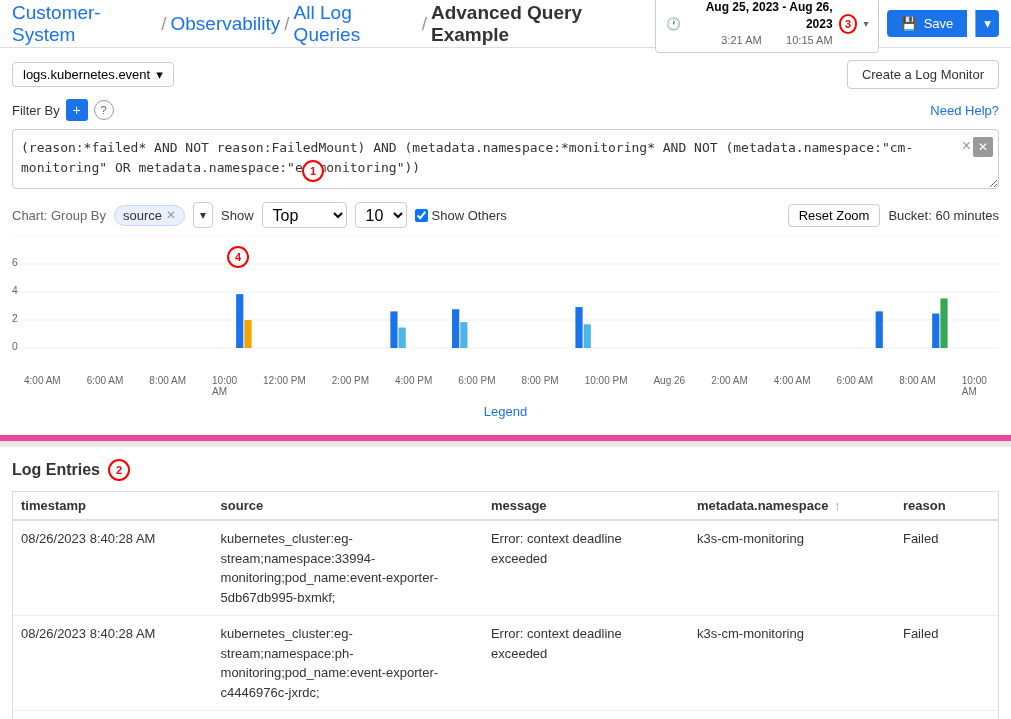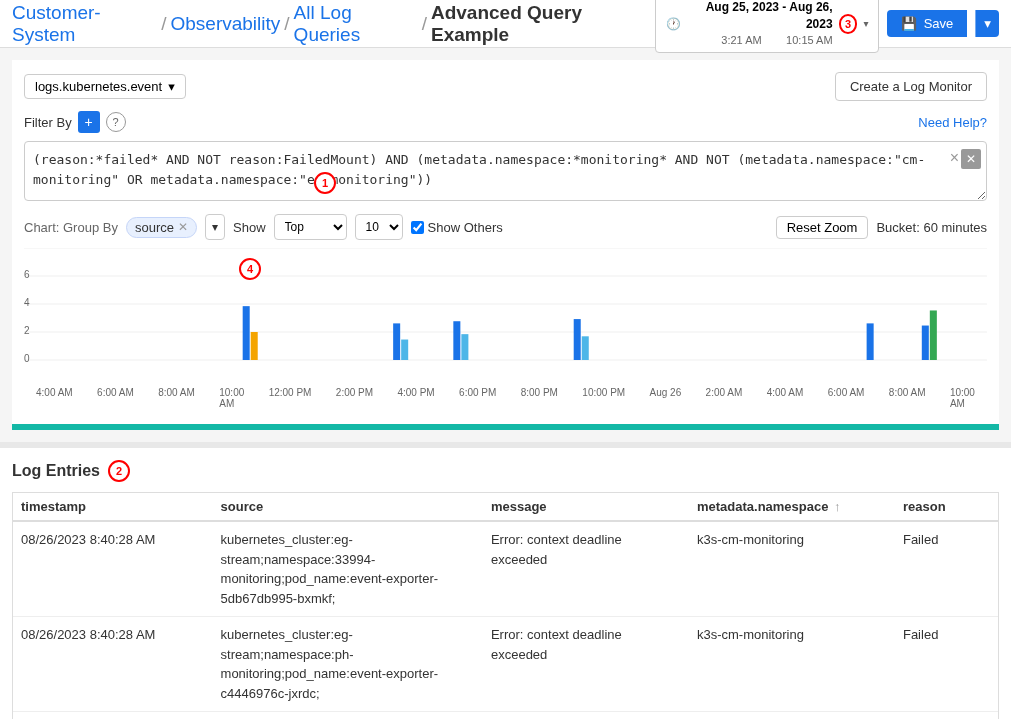--- a/index.html
+++ b/index.html
@@ -33,21 +33,21 @@
     .save-btn {
       background: #1a73e8; color: #fff; border: none; border-radius: 4px 0 0 4px;
       padding: 6px 14px; cursor: pointer; font-size: 13px; display: flex; align-items: center; gap: 6px;
     }
     .save-btn-arrow {
       background: #1a73e8; color: #fff; border: none; border-left: 1px solid rgba(255,255,255,0.4);
       border-radius: 0 4px 4px 0; padding: 6px 8px; cursor: pointer;
     }
 
     
-    .main { background: #fff; margin: 12px; padding: 12px; border-bottom: 6px solid #14b8a6; }
+    .main { background: #fff; margin: 0; padding: 12px; border-bottom: 6px solid #ec4899; }
 
     
     .source-row { display: flex; align-items: center; justify-content: space-between; margin-bottom: 10px; }
     .source-selector {
       display: flex; align-items: center; gap: 6px;
       border: 1px solid #ccc; border-radius: 4px; padding: 4px 10px;
       background: #fff; cursor: pointer; font-size: 13px;
     }
     .create-monitor-btn {
       border: 1px solid #ccc; border-radius: 4px; padding: 6px 14px;
@@ -104,21 +104,21 @@
       padding: 2px 8px; font-size: 13px;
     }
     .group-by-tag-x { cursor: pointer; color: #999; font-size: 12px; }
     .group-by-dropdown {
       border: 1px solid #ccc; border-radius: 4px; padding: 2px 6px; height: 26px;
       font-size: 12px; cursor: pointer; background: #fff; display: flex; align-items: center; gap: 4px;
     }
     .show-label { color: #333; font-size: 13px; }
     .show-select {
       border: 1px solid #ccc; border-radius: 4px; padding: 2px 6px; height: 26px;
-      font-size: 12px; cursor: pointer; background: #fff;
+      font-size: 16px; cursor: pointer; background: #fff;
     }
     .show-others-label { display: flex; align-items: center; gap: 4px; font-size: 13px; }
     .chart-controls-right { margin-left: auto; display: flex; align-items: center; gap: 8px; }
     .reset-zoom-btn {
       border: 1px solid #ccc; border-radius: 4px; padding: 3px 10px;
       background: #fff; cursor: pointer; font-size: 13px;
     }
     .bucket-label { font-size: 13px; color: #333; }
 
     
@@ -304,20 +304,21 @@
       <span>10:00 PM</span>
       <span>Aug 26</span>
       <span>2:00 AM</span>
       <span>4:00 AM</span>
       <span>6:00 AM</span>
       <span>8:00 AM</span>
       <span>10:00<br>AM</span>
     </div>
   </div>
 
+  <div class="legend-link">Legend</div>
 
 </div>
 
 <div class="divider"></div>
 
 <div class="log-section">
   <div class="log-header">
     <div class="log-title-row">
       <span class="log-title">Log Entries</span>
       <div class="log-circle-2">2</div>

